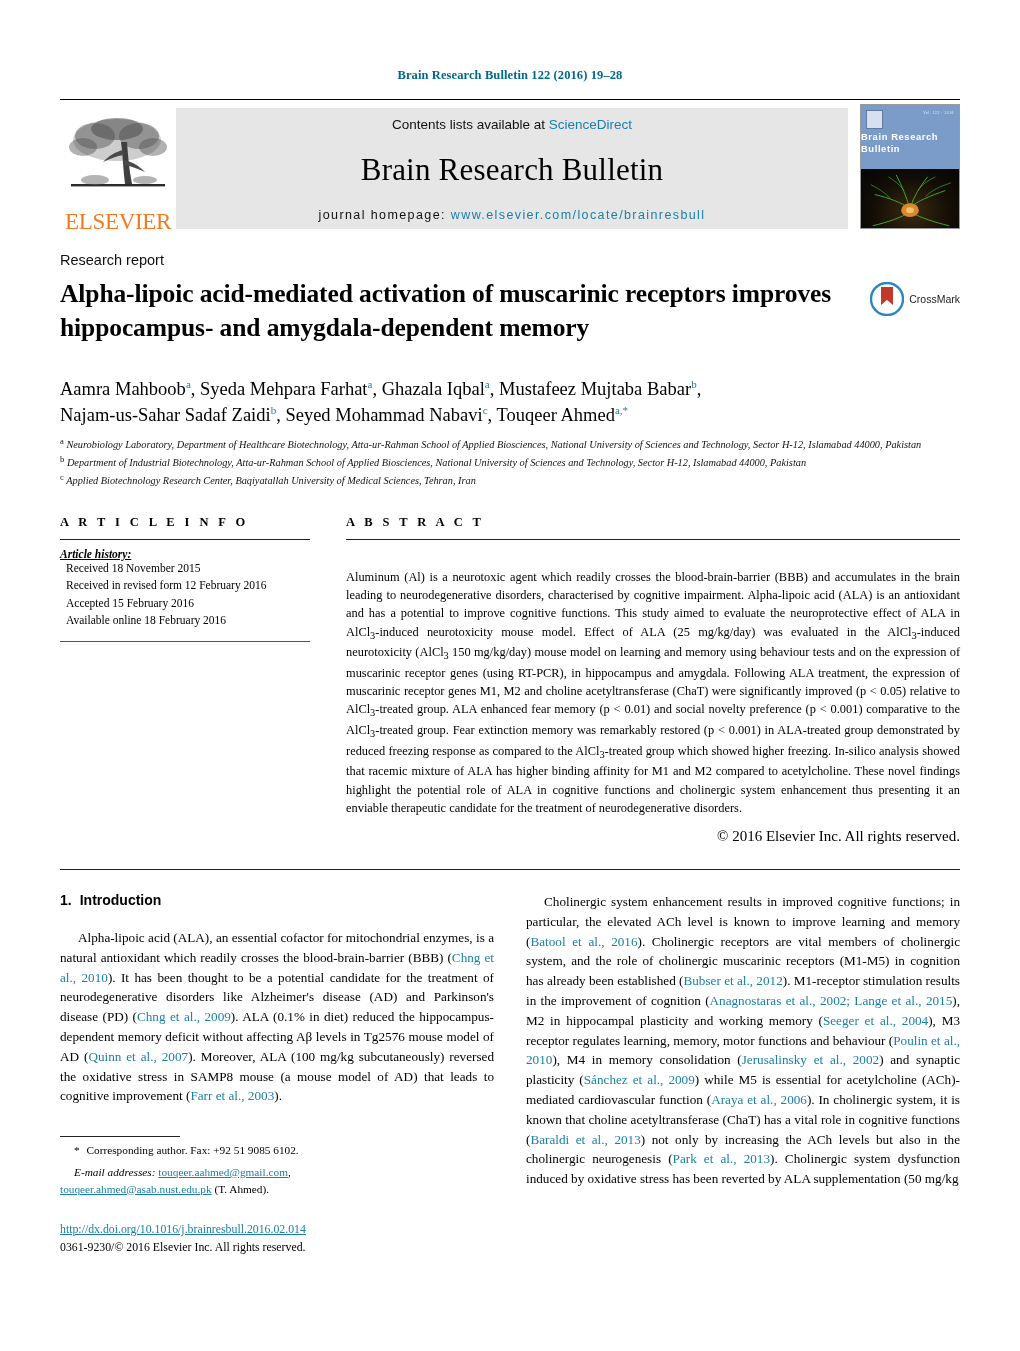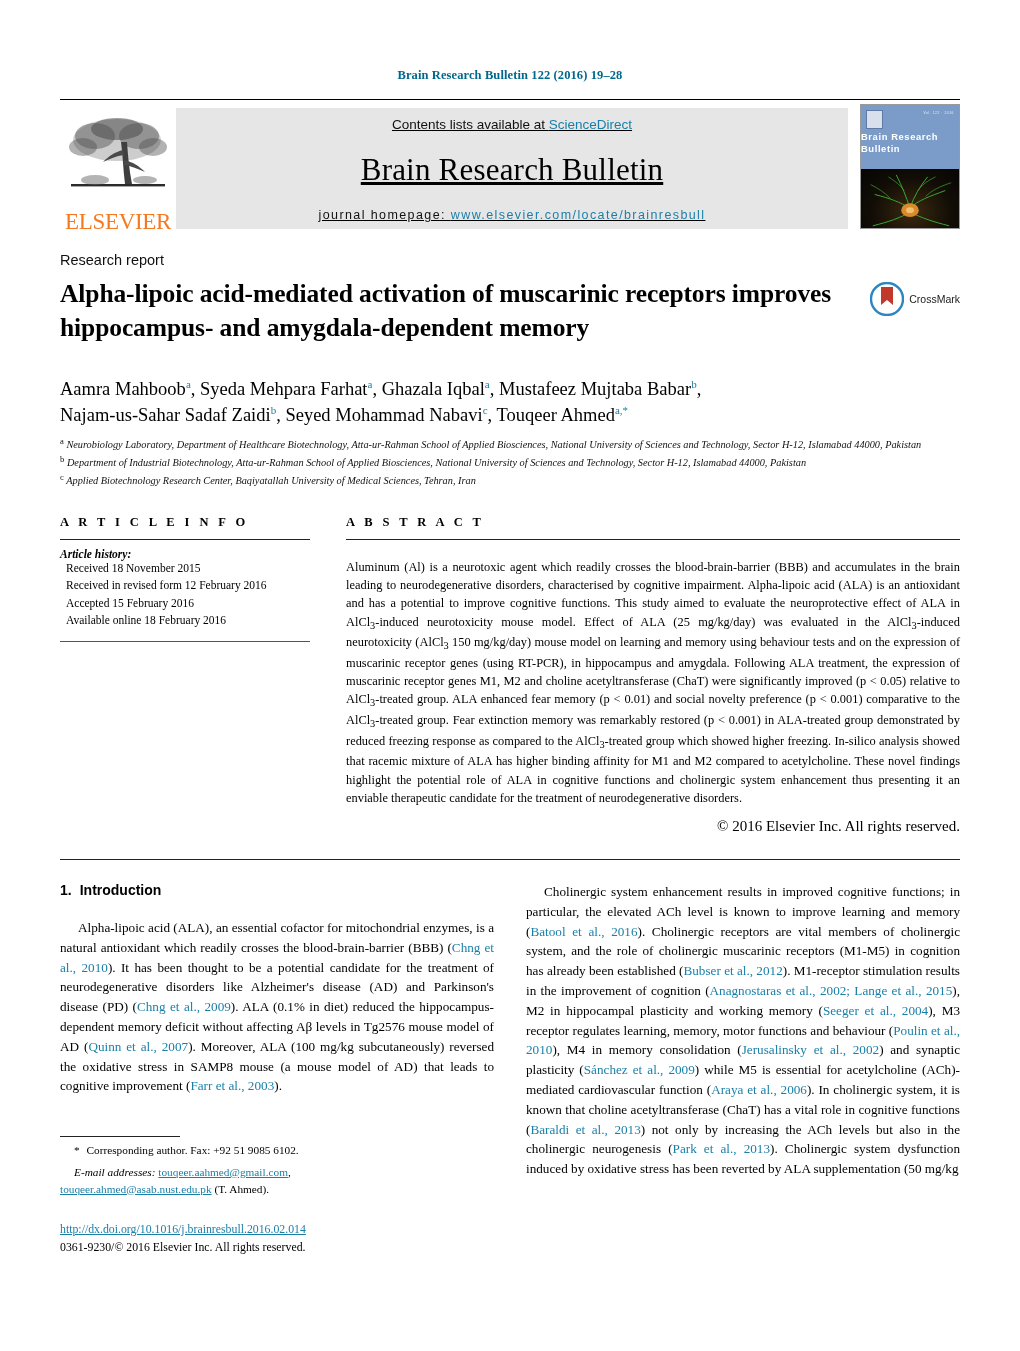--- a/index.html
+++ b/index.html
@@ -57,21 +57,20 @@
 
   .banner {
     flex: 1 1 auto;
     background: #e6e6e6;
     margin: 8px 0 6px 0;
     display: flex;
     flex-direction: column;
     justify-content: space-between;
     align-items: center;
     padding: 9px 0 7px 0;
-    text-decoration: underline;
   }
   .contents-line {
     font-family: "Liberation Sans", sans-serif;
     font-size: 13.5px;
     color: #111;
   }
   .contents-line .sd { color: #1a7fa8; }
   .journal-name {
     font-family: "Liberation Serif", serif;
     font-size: 31px;
@@ -195,32 +194,33 @@
   }
   .rule { border-top: 1.1px solid #222; margin-top: 9px; }
   .rule-thin { border-top: 1px solid #555; margin: 11px 0 0 0; }
 
   .hist-title, .kw-title {
     font-family: "Liberation Serif", serif;
     font-style: italic;
     font-weight: bold;
     font-size: 11.5px;
     margin-top: 8px;
+    text-decoration: underline;
   }
   .info-line {
     font-family: "Liberation Serif", serif;
     font-size: 11.5px;
     line-height: 1.52;
     margin-left: 6px;
   }
   .kw-block { margin-top: 9px; }
   .kw-line { font-family: "Liberation Serif", serif; font-size: 11.5px; line-height: 1.52; }
 
   .abstract-body {
-    margin-top: 18px;
+    margin-top: 28px;
     font-family: "Liberation Serif", serif;
     font-size: 12.4px;
     line-height: 1.47;
     text-align: justify;
     text-justify: inter-word;
   }
   .abstract-body p { margin: 0; }
   .copyright {
     margin-top: 11px;
     text-align: right;

